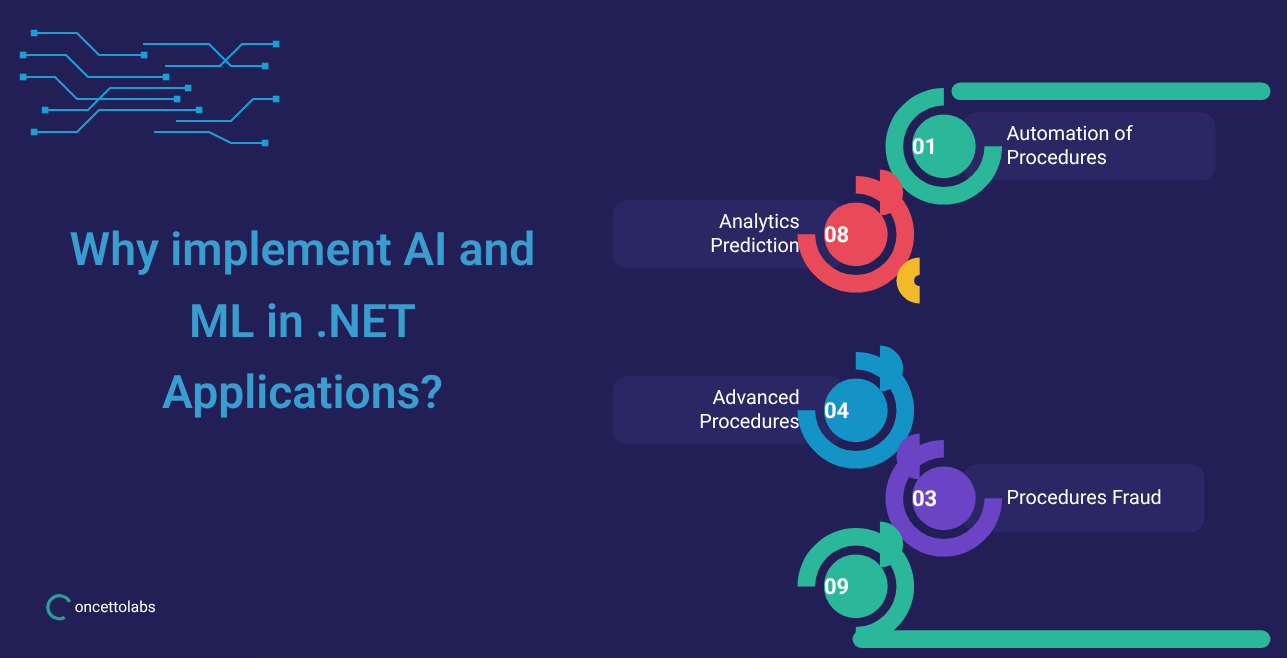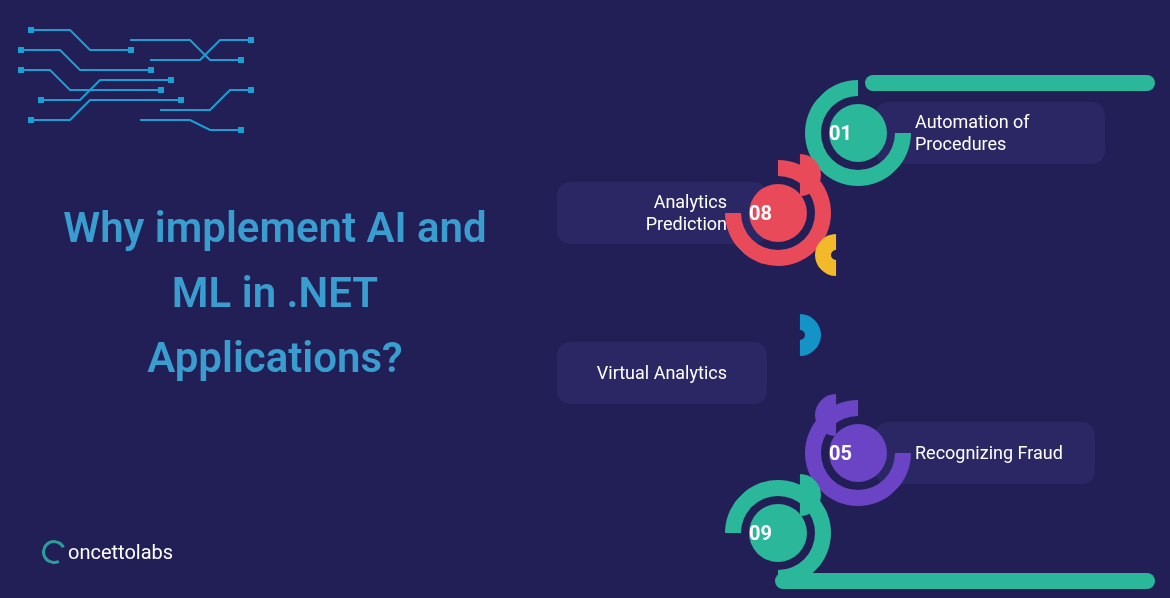--- a/index.html
+++ b/index.html
@@ -27,23 +27,24 @@
   font-size: 42px;
   font-weight: 600;
   line-height: 1.55;
   text-align: center;
 }
 .logo {
   position: absolute;
   left: 42px;
   bottom: 34px;
   color: #ffffff;
-  font-size: 20px;
+  font-size: 14px;
   font-weight: 400;
   display: flex;
+  align-items: center;
   gap: 2px;
 }
 .logo .c-icon {
   width: 24px;
   height: 24px;
   border: 3px solid #2a9d9a;
   border-radius: 50%;
   border-right-color: transparent;
   transform: rotate(18deg);
   display: inline-block;
@@ -191,32 +192,38 @@
         <span>08</span>
       </div>
   </div>
 
   <div class="connector" style="left:250px; top:204px; border-color:#f2b92b; border-bottom-color:transparent; border-right-color:transparent; transform:rotate(-45deg);"></div>
 
 
   <div class="connector" style="left:214px; top:284px; border-color:#1493c6; border-bottom-color:transparent; border-left-color:transparent; transform:rotate(45deg);"></div>
 
   <div class="pill left" style="left:-8px; top:312px; width:210px;">
-    <span>Virtual Analytics</span>
+    <span>Advanced Procedures</span>
+  </div>
+  <div class="node" style="left:160px; top:290px;">
+    <div class="outer" style="border-color:#1493c6; border-top-color:transparent; transform:rotate(-45deg);"></div>
+    <div class="inner" style="background:#1493c6;">
+        <span>04</span>
+      </div>
   </div>
 
   <div class="connector" style="left:250px; top:364px; border-color:#6a44c4; border-bottom-color:transparent; border-right-color:transparent; transform:rotate(-45deg);"></div>
 
   <div class="pill right" style="left:310px; top:392px; width:220px;">
-    <span>Recognizing Fraud</span>
+    <span>Procedures Fraud</span>
   </div>
   <div class="node" style="left:240px; top:370px;">
     <div class="outer" style="border-color:#6a44c4; border-top-color:transparent; transform:rotate(45deg);"></div>
     <div class="inner" style="background:#6a44c4;">
-        <span>05</span>
+        <span>03</span>
       </div>
   </div>
 
   <div class="connector" style="left:214px; top:444px; border-color:#2bb79a; border-bottom-color:transparent; border-left-color:transparent; transform:rotate(45deg);"></div>
 
   <div class="node" style="left:160px; top:450px;">
     <div class="outer" style="border-color:#2bb79a; border-bottom-color:transparent; transform:rotate(45deg);"></div>
     <div class="inner" style="background:#2bb79a;">
         <span>09</span>
       </div>

